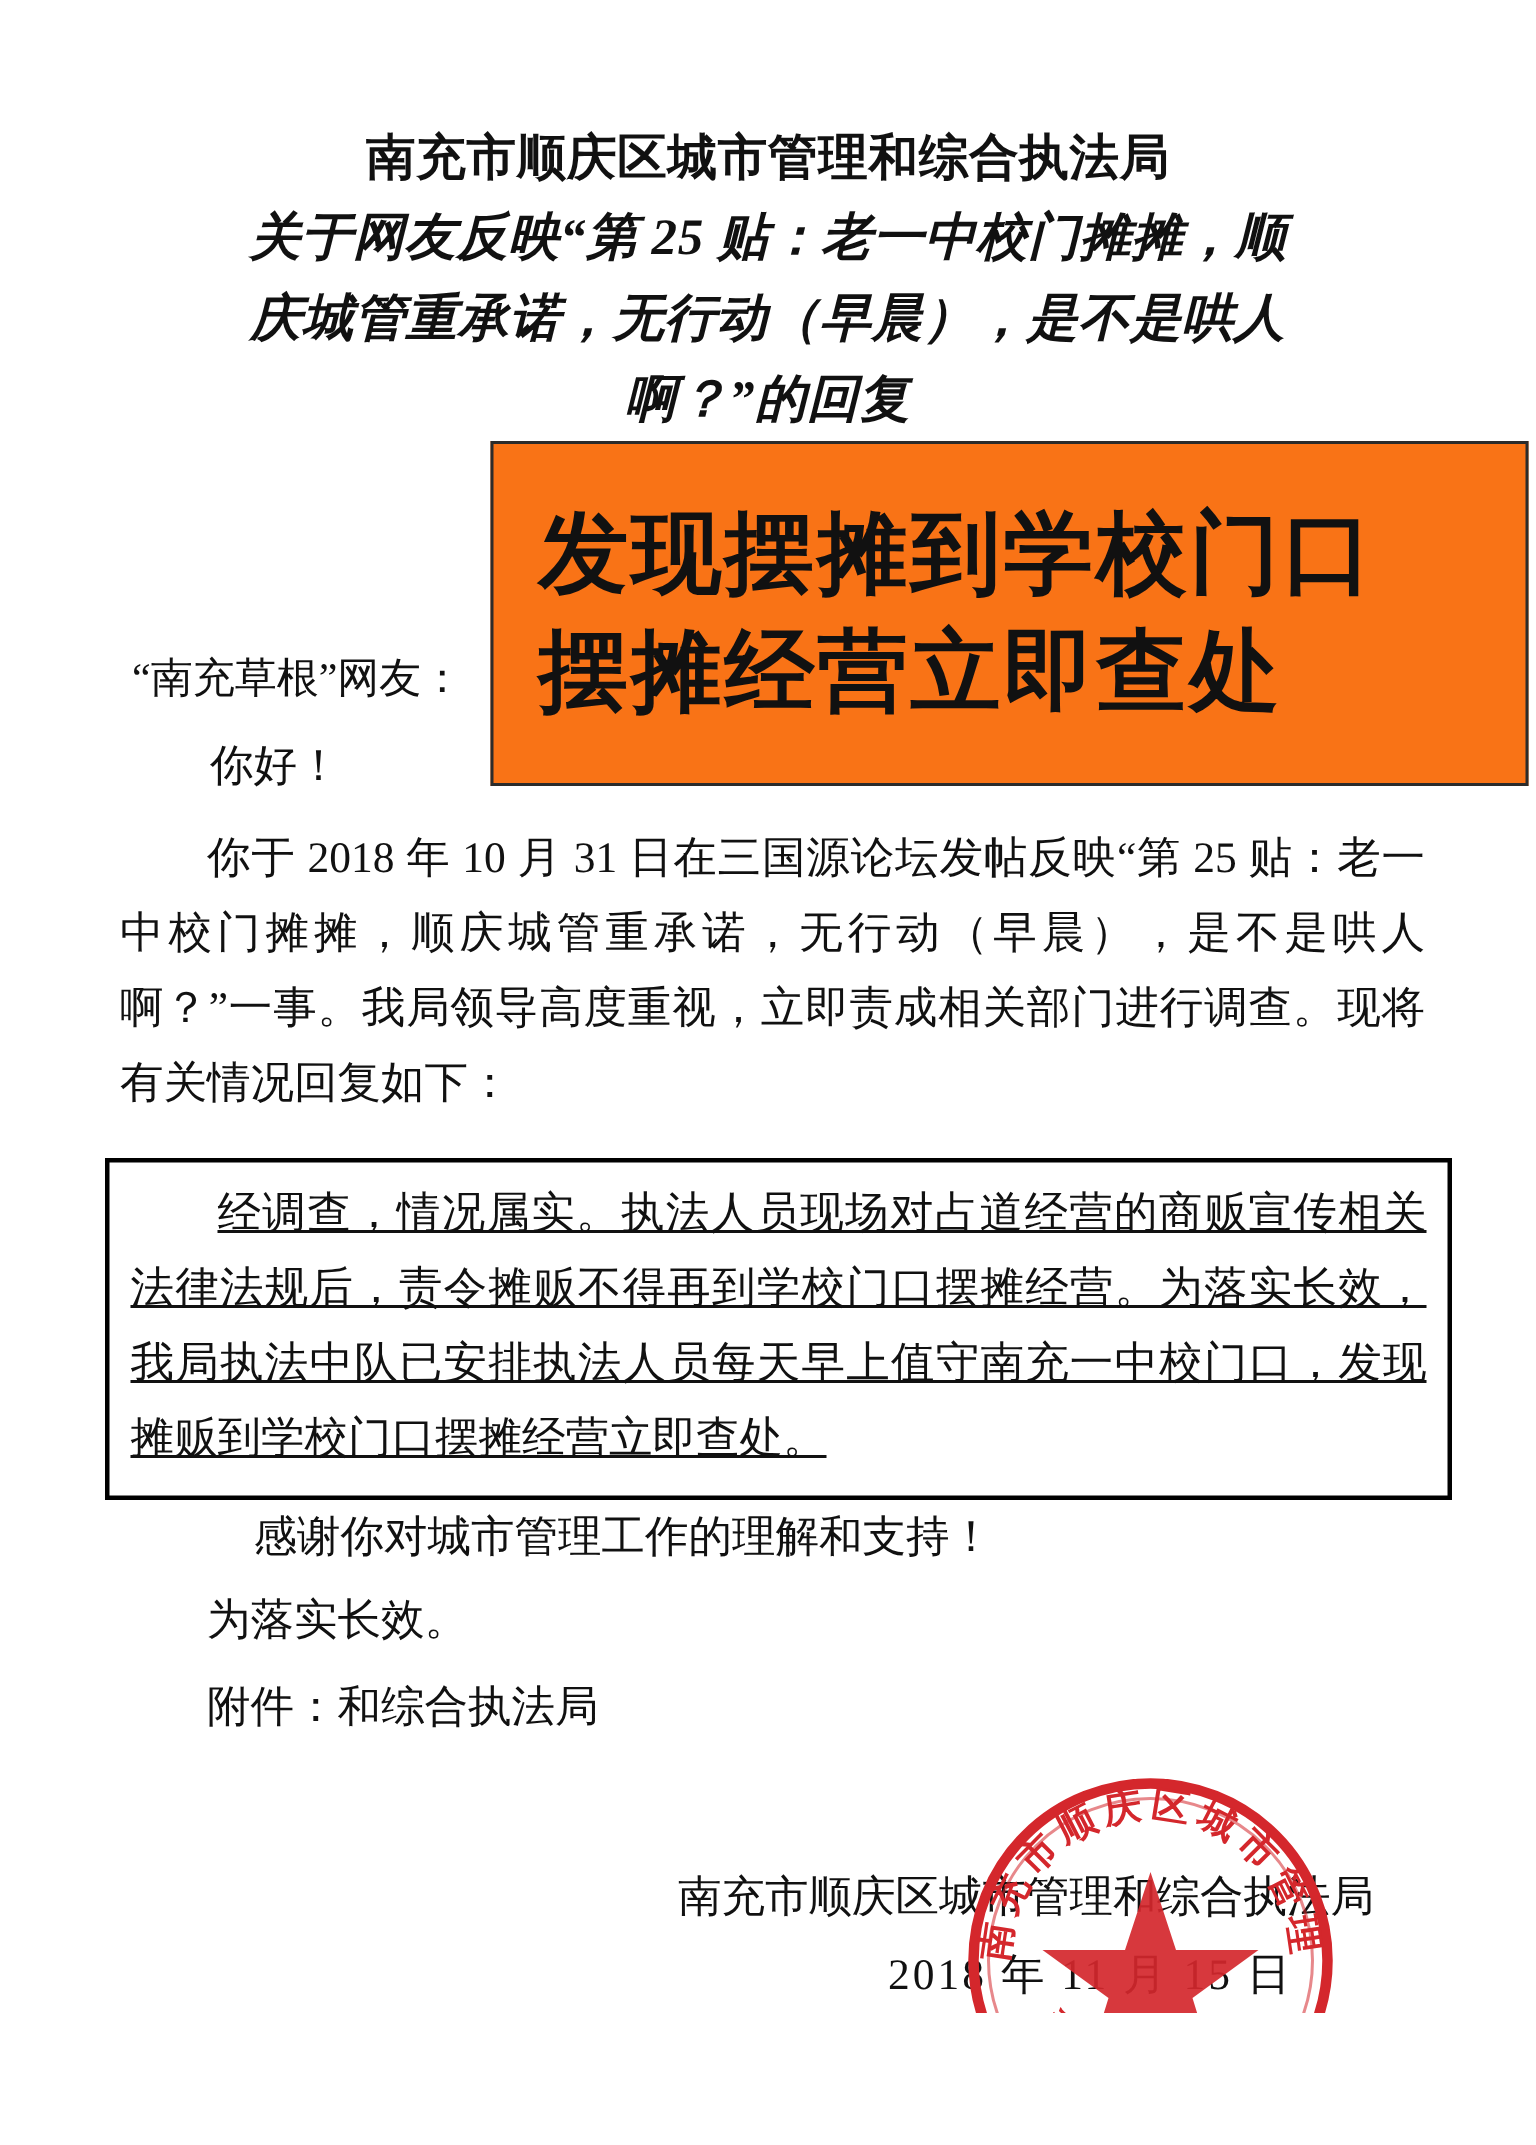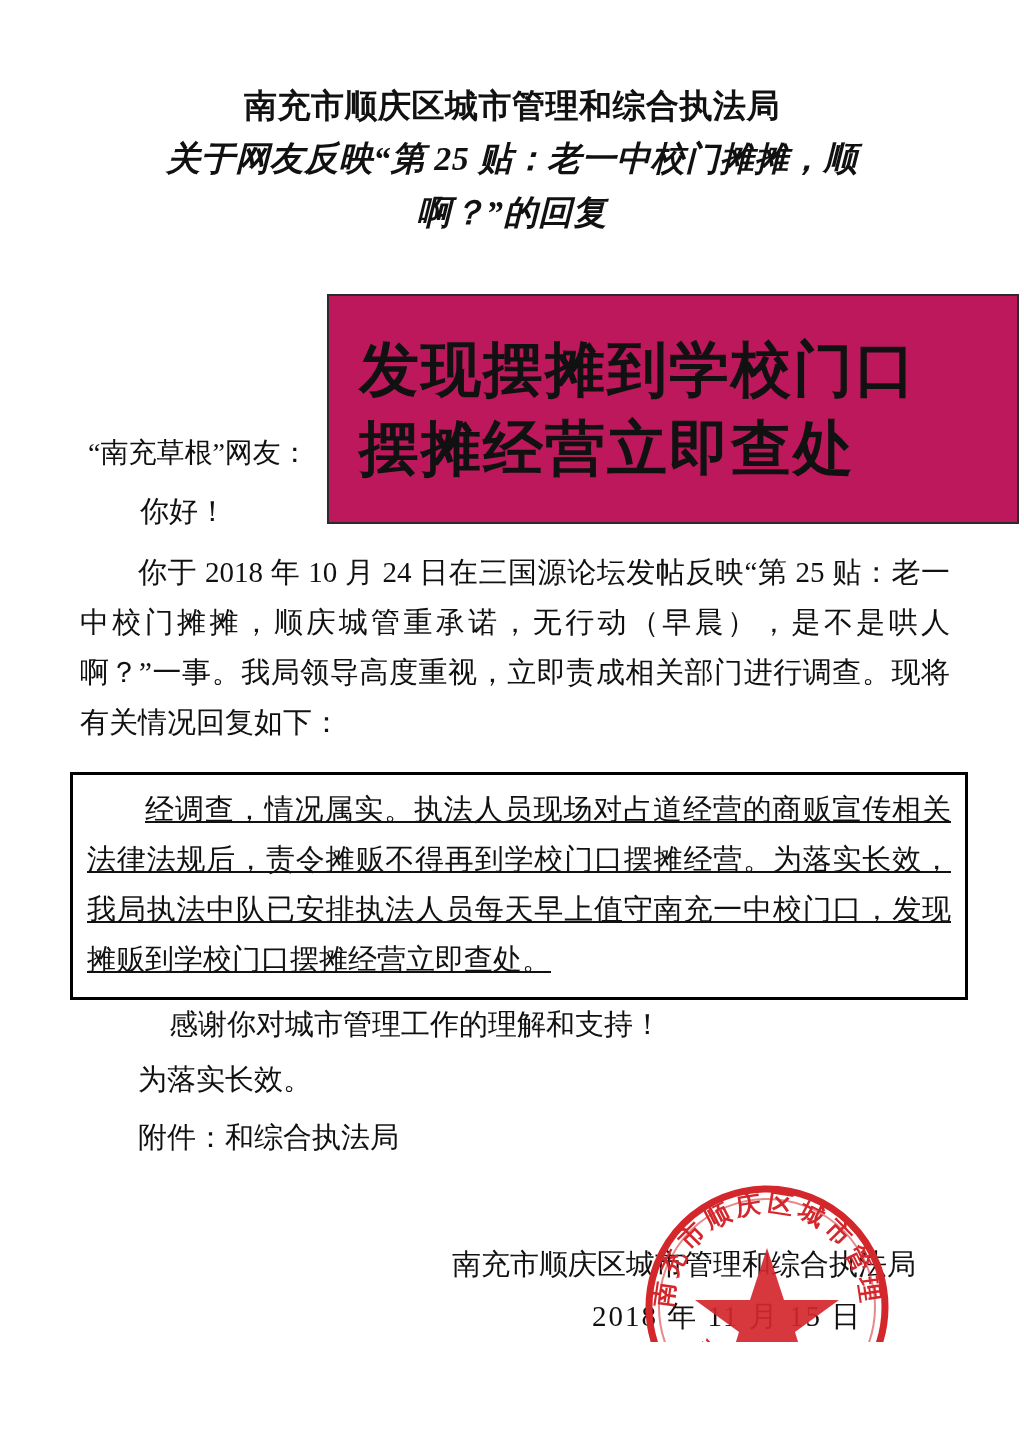--- a/index.html
+++ b/index.html
@@ -136,21 +136,21 @@
   }
   .seal svg { display: block; }
 
   
   .callout {
     position: absolute;
     top: 294px;
     left: 327px;
     width: 692px;
     height: 230px;
-    background: #be185d;
+    background: #f97316;
     border: 2px solid #2b2b2b;
     box-sizing: border-box;
     display: flex;
     flex-direction: column;
     justify-content: center;
     padding: 6px 10px 6px 30px;
   }
   .callout .cl {
     display: block;
     font-size: 60px;
@@ -175,27 +175,28 @@
   }
 </style>
 </head>
 <body>
 
 <div id="page">
 
   <div class="doc-title">
     <span class="line line-1">南充市顺庆区城市管理和综合执法局</span>
     <span class="line line-2">关于网友反映“第 25 贴：老一中校门摊摊，顺</span>
+    <span class="line line-3">庆城管重承诺，无行动（早晨），是不是哄人</span>
     <span class="line line-4">啊？”的回复</span>
   </div>
 
   <div class="salutation">“南充草根”网友：</div>
   <div class="greeting">你好！</div>
 
-  <div class="para-main">你于 2018 年 10 月 24 日在三国源论坛发帖反映“第 25 贴：老一中校门摊摊，顺庆城管重承诺，无行动（早晨），是不是哄人啊？”一事。我局领导高度重视，立即责成相关部门进行调查。现将有关情况回复如下：</div>
+  <div class="para-main">你于 2018 年 10 月 31 日在三国源论坛发帖反映“第 25 贴：老一中校门摊摊，顺庆城管重承诺，无行动（早晨），是不是哄人啊？”一事。我局领导高度重视，立即责成相关部门进行调查。现将有关情况回复如下：</div>
 
   <div class="boxed-para">经调查，情况属实。执法人员现场对占道经营的商贩宣传相关法律法规后，责令摊贩不得再到学校门口摆摊经营。为落实长效，我局执法中队已安排执法人员每天早上值守南充一中校门口，发现摊贩到学校门口摆摊经营立即查处。</div>
 
   <div class="para-thanks">感谢你对城市管理工作的理解和支持！</div>
   <div class="para-reply">为落实长效。</div>
   <div class="para-attachment">附件：和综合执法局</div>
 
   <div class="signature">南充市顺庆区城市管理和综合执法局</div>
   <div class="sig-date">2018 年 11 月 15 日</div>
 

